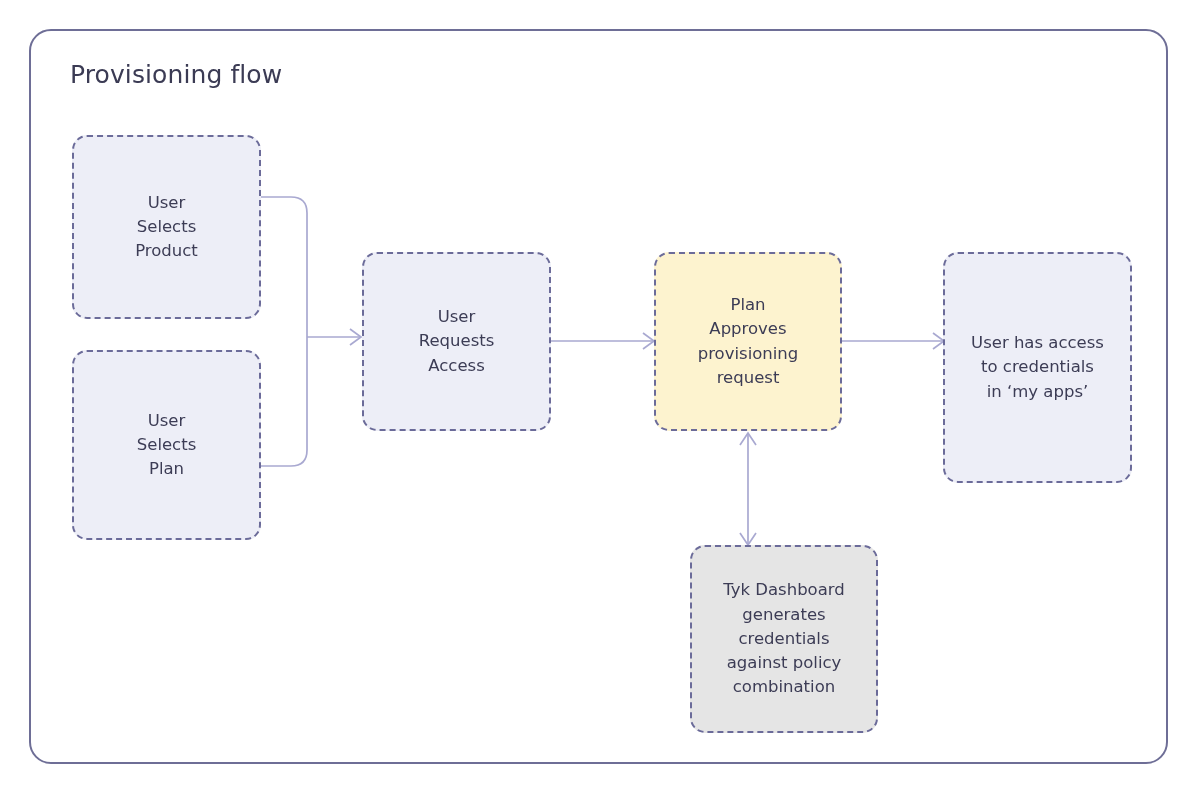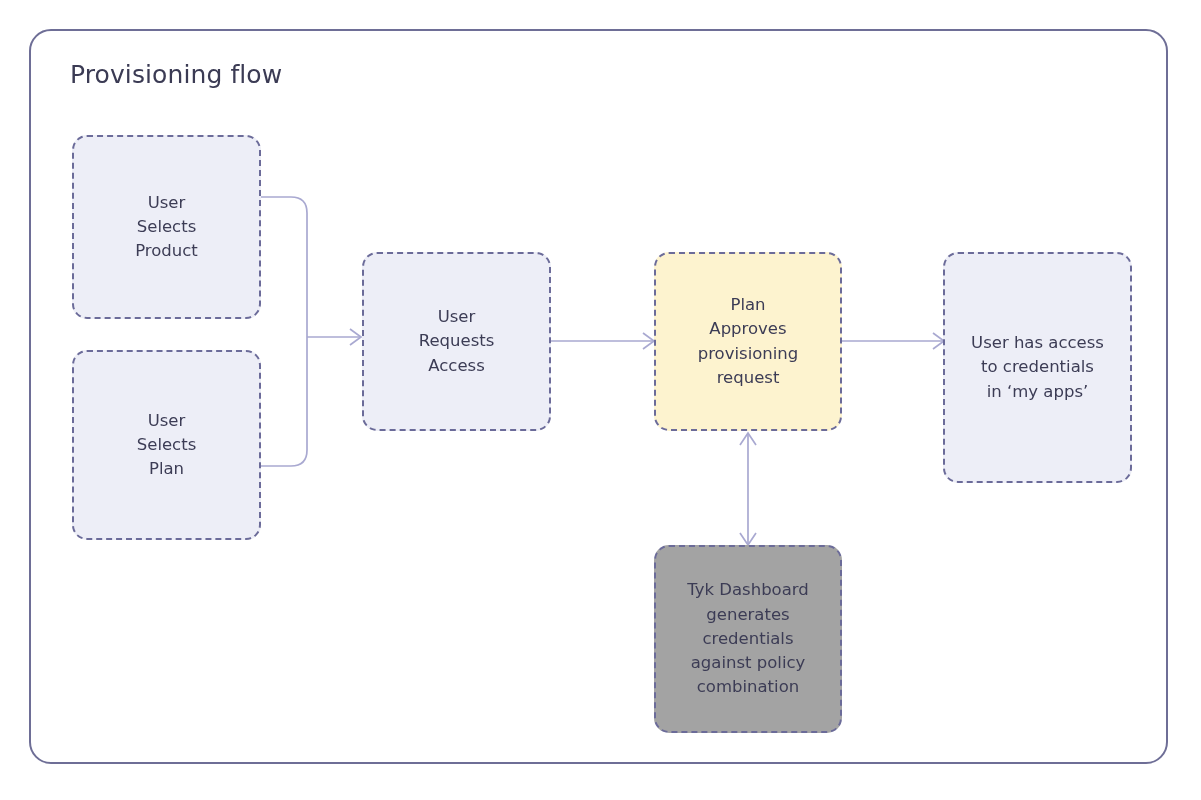--- a/index.html
+++ b/index.html
@@ -54,21 +54,21 @@
     font-size: 16.5px;
     line-height: 24.3px;
     padding: 4px 10px;
   }
   .node-label {
     display: block;
     white-space: pre-line;
   }
   .fill-lavender { background: #edeef7; }
   .fill-yellow   { background: #fdf3cf; }
-  .fill-teal     { background: #a3a3a3; }
+  .fill-teal     { background: #e5e5e5; margin-left: 36px; }
 
   #edges {
     position: absolute;
     left: 0;
     top: 0;
     width: 1201px;
     height: 800px;
     overflow: visible;
     pointer-events: none;
   }

